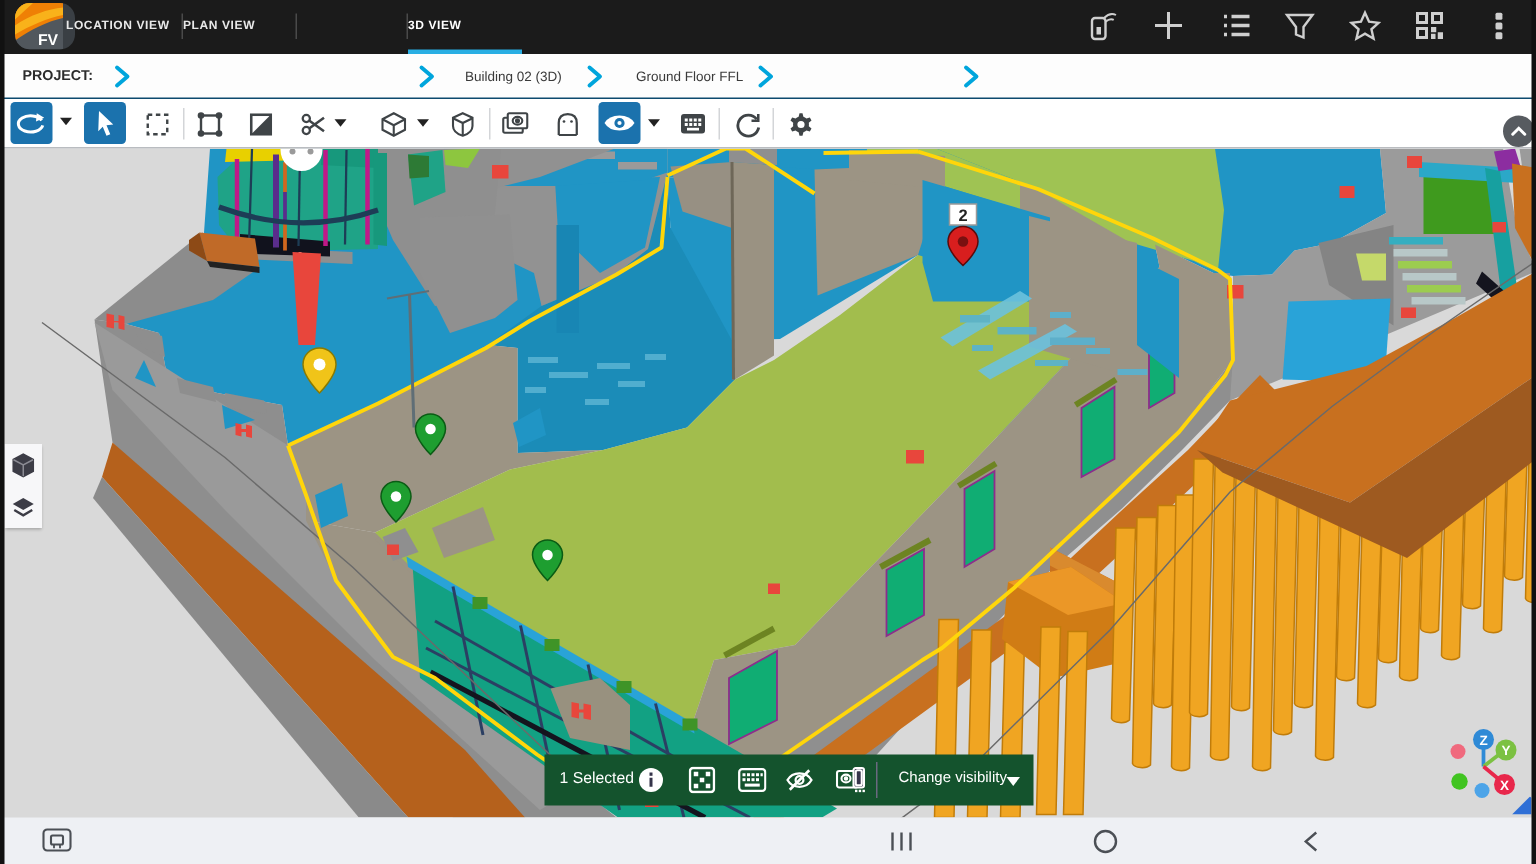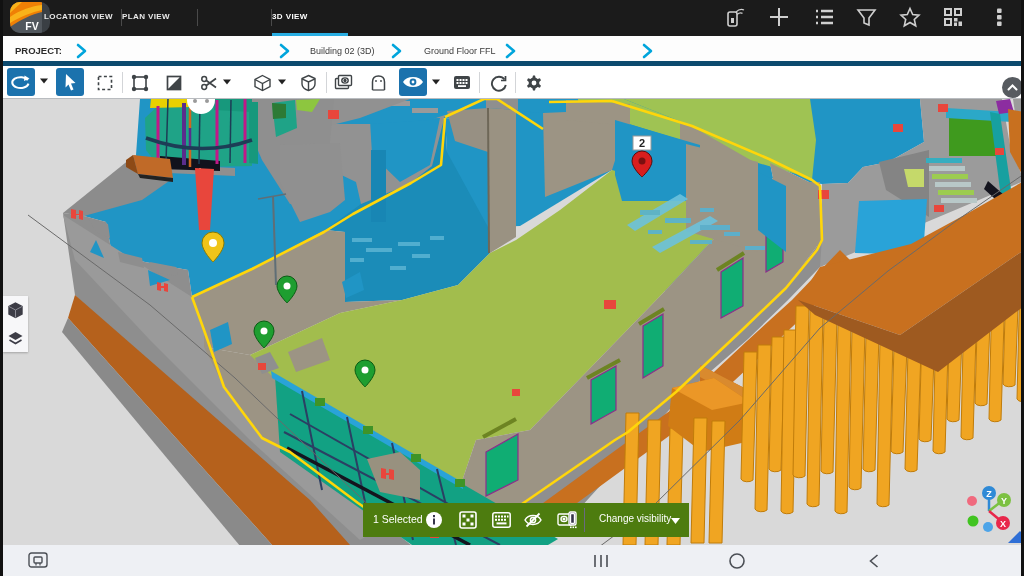--- a/index.html
+++ b/index.html
@@ -1,30 +1,30 @@
 <!DOCTYPE html>
 <html><head>
 <meta charset="utf-8">
 <style>
   html,body{margin:0;padding:0;width:1024px;height:576px;overflow:hidden;background:#d9d9d9;font-family:"Liberation Sans",sans-serif;}
   .abs{position:absolute;}
   #topbar{position:absolute;left:0;top:0;width:1024px;height:36px;background:#1b1b1b;}
   .tab{position:absolute;top:0;height:33px;line-height:34px;color:#e9e9e9;font-size:8px;font-weight:bold;letter-spacing:.4px;white-space:nowrap;}
   .tsep{position:absolute;top:9px;height:17px;width:1px;background:#4a4a4a;}
   #underline{position:absolute;left:272px;top:33px;width:76px;height:3px;background:#29aee3;}
-  #crumbbar{position:absolute;left:0;top:36px;width:1024px;height:30px;background:#fdfdfd;border-bottom:5px solid #0c4a6e;box-sizing:border-box;}
+  #crumbbar{position:absolute;left:0;top:36px;width:1024px;height:30px;background:#fdfdfd;border-bottom:1px solid #0c4a6e;box-sizing:border-box;}
   .crumb{position:absolute;top:0;height:29px;line-height:30px;font-size:9px;color:#3a3a3a;}
   .chev{position:absolute;top:6px;width:18px;height:18px;}
   #toolbar{position:absolute;left:0;top:66px;width:1024px;height:33px;background:#ffffff;border-bottom:1px solid #b9bcc0;box-sizing:border-box;}
   .tbtn{position:absolute;top:2px;width:28px;height:28px;border-radius:3px;}
   .blue{background:#1b72ad;}
   .vsep{position:absolute;top:6px;width:1px;height:21px;background:#d3d5d8;}
   #viewport{position:absolute;left:0;top:99px;width:1024px;height:446px;background:#d9d9d9;overflow:hidden;}
   #leftpanel{position:absolute;left:3px;top:197px;width:25px;height:56px;background:#f7f7f9;box-shadow:0 1px 2px rgba(0,0,0,.25);}
-  #selbar{position:absolute;left:363px;top:404px;width:326px;height:34px;background:#4d7c0f;color:#fff;font-size:11px;white-space:nowrap;}
+  #selbar{position:absolute;left:363px;top:404px;width:326px;height:34px;background:#14532d;color:#fff;font-size:11px;white-space:nowrap;}
   #navbar{position:absolute;left:0;top:545px;width:1024px;height:31px;background:#eef0f4;}
   .edge{position:absolute;top:0;width:3px;height:576px;background:#111;z-index:50;}
 </style>
 </head>
 <body>
 <div id="viewport">
 <svg id="scene" width="1024" height="446" viewBox="0 99 1024 446" xmlns="http://www.w3.org/2000/svg">
 <rect x="0" y="99" width="1024" height="446" fill="#d9d9d9"></rect>
 
 <polygon points="84,216 106,222 112,254 145,262 188,270 192,297 252,269 324,232 353,214 411,183 441,165 445,118 445,99 140,99 136,155 142,181" fill="#2095c5"></polygon>

